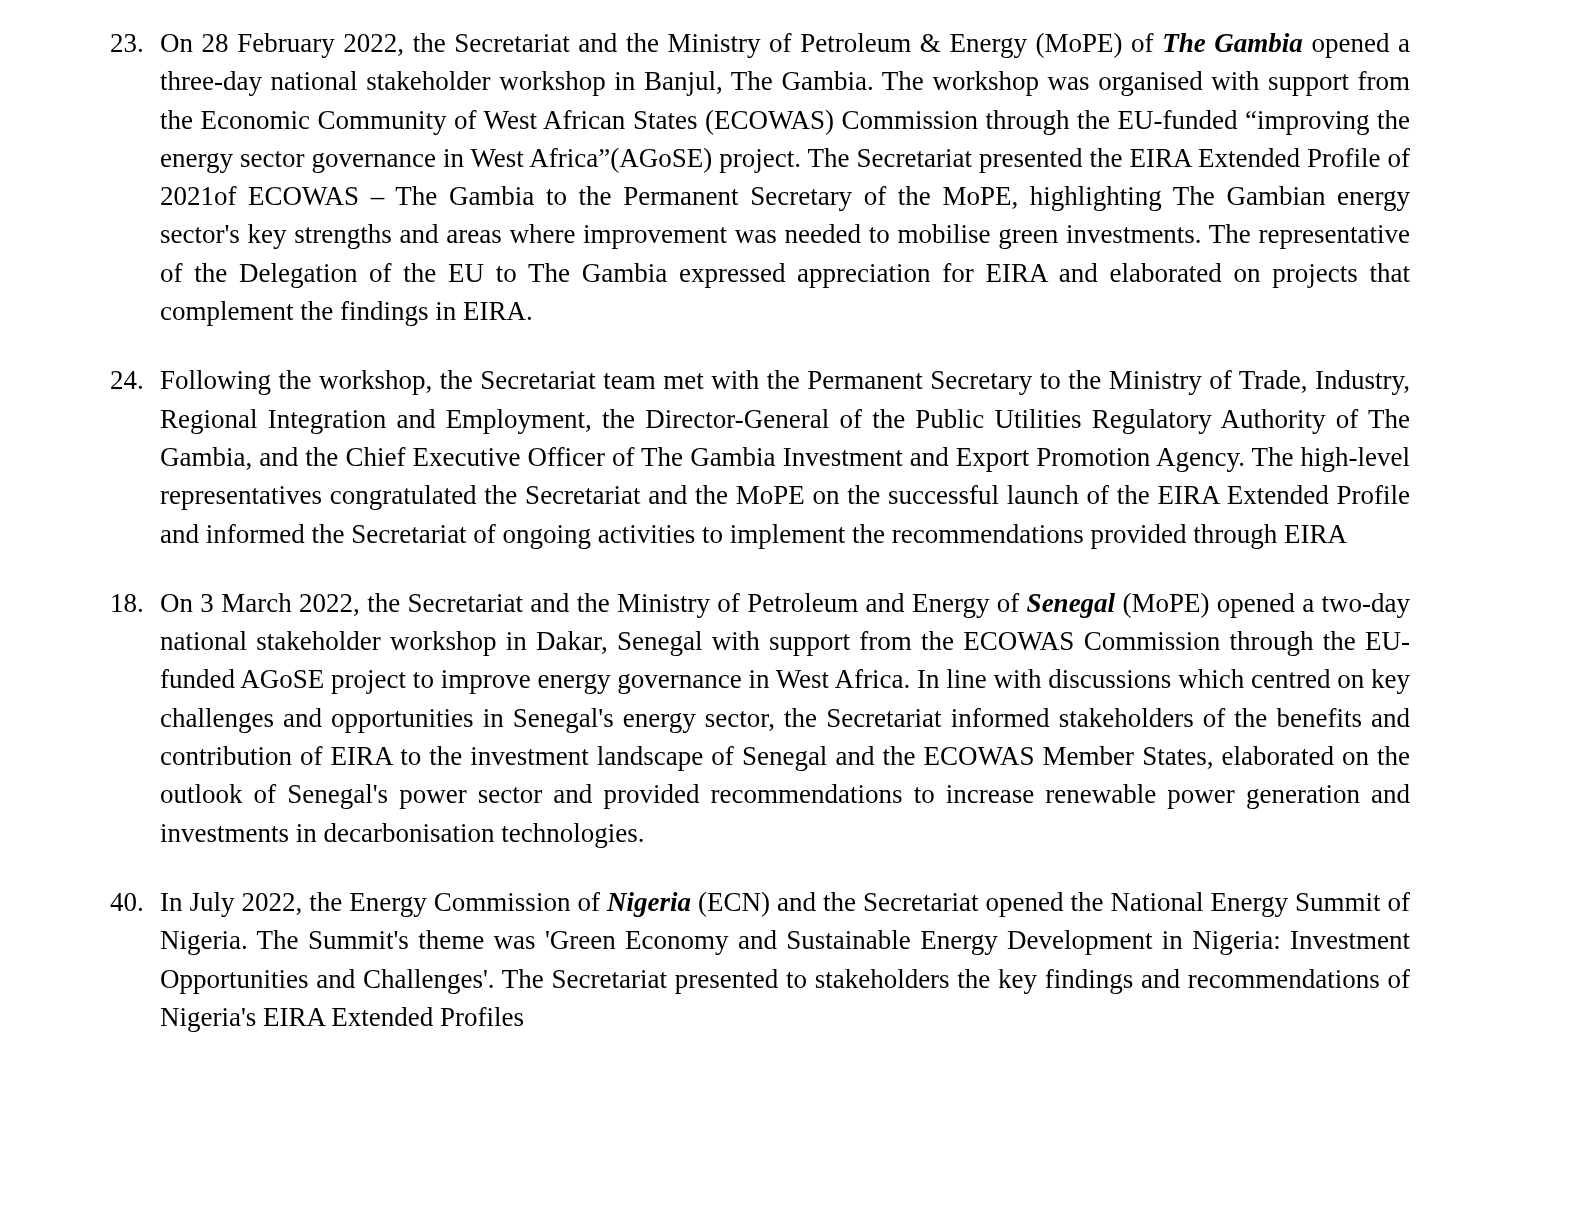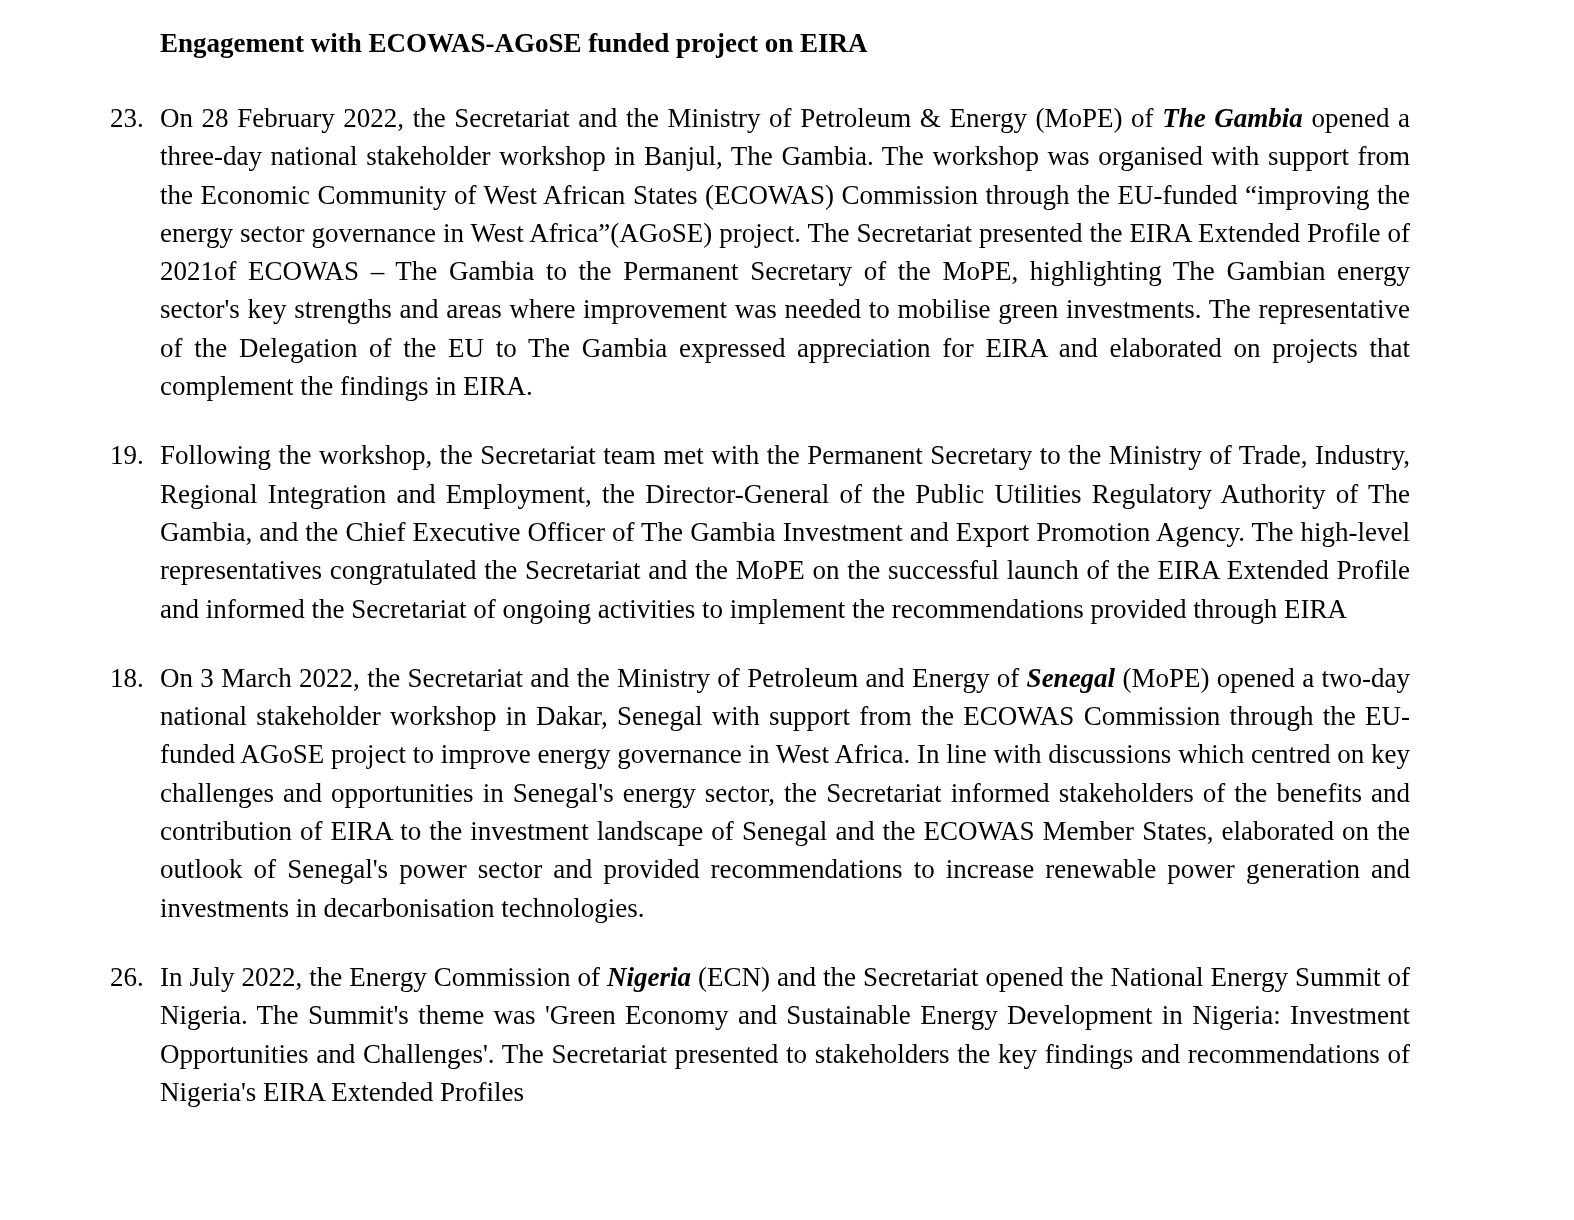--- a/index.html
+++ b/index.html
@@ -42,35 +42,34 @@
   .country {
     font-weight: 700;
     font-style: italic;
   }
 </style>
 </head>
 <body>
 
 <div class="page">
 
-  <h1 class="heading">Engagement with ECOWAS-AGoSE funded project on EIRA</h1>
 
   <div class="item">
     <span class="num">23.</span>
     <span><span>On 28 February 2022, the Secretariat and the Ministry of Petroleum &amp; Energy (MoPE) of </span><b class="country">The Gambia</b><span> opened a three-day national stakeholder workshop in Banjul, The Gambia. The workshop was organised with support from the Economic Community of West African States (ECOWAS) Commission through the EU-funded “improving the energy sector governance in West Africa”(AGoSE) project. The Secretariat presented the EIRA Extended Profile of 2021of ECOWAS – The Gambia to the Permanent Secretary of the MoPE, highlighting The Gambian energy sector's key strengths and areas where improvement was needed to mobilise green investments. The representative of the Delegation of the EU to The Gambia expressed appreciation for EIRA and elaborated on projects that complement the findings in EIRA.</span></span>
   </div>
 
   <div class="item">
-    <span class="num">19.</span>
+    <span class="num">24.</span>
     <span><span>Following the workshop, the Secretariat team met with the Permanent Secretary to the Ministry of Trade, Industry, Regional Integration and Employment, the Director-General of the Public Utilities Regulatory Authority of The Gambia, and the Chief Executive Officer of The Gambia Investment and Export Promotion Agency. The high-level representatives congratulated the Secretariat and the MoPE on the successful launch of the EIRA Extended Profile and informed the Secretariat of ongoing activities to implement the recommendations provided through EIRA</span><b class="country"></b><span></span></span>
   </div>
 
   <div class="item">
     <span class="num">18.</span>
     <span><span>On 3 March 2022, the Secretariat and the Ministry of Petroleum and Energy of </span><b class="country">Senegal</b><span> (MoPE) opened a two-day national stakeholder workshop in Dakar, Senegal with support from the ECOWAS Commission through the EU-funded AGoSE project to improve energy governance in West Africa. In line with discussions which centred on key challenges and opportunities in Senegal's energy sector, the Secretariat informed stakeholders of the benefits and contribution of EIRA to the investment landscape of Senegal and the ECOWAS Member States, elaborated on the outlook of Senegal's power sector and provided recommendations to increase renewable power generation and investments in decarbonisation technologies.</span></span>
   </div>
 
   <div class="item">
-    <span class="num">26.</span>
+    <span class="num">40.</span>
     <span><span>In July 2022, the Energy Commission of </span><b class="country">Nigeria</b><span> (ECN) and the Secretariat opened the National Energy Summit of Nigeria. The Summit's theme was 'Green Economy and Sustainable Energy Development in Nigeria: Investment Opportunities and Challenges'. The Secretariat presented to stakeholders the key findings and recommendations of Nigeria's EIRA Extended Profiles</span></span>
   </div>
 
 </div>
 
 </body></html>

